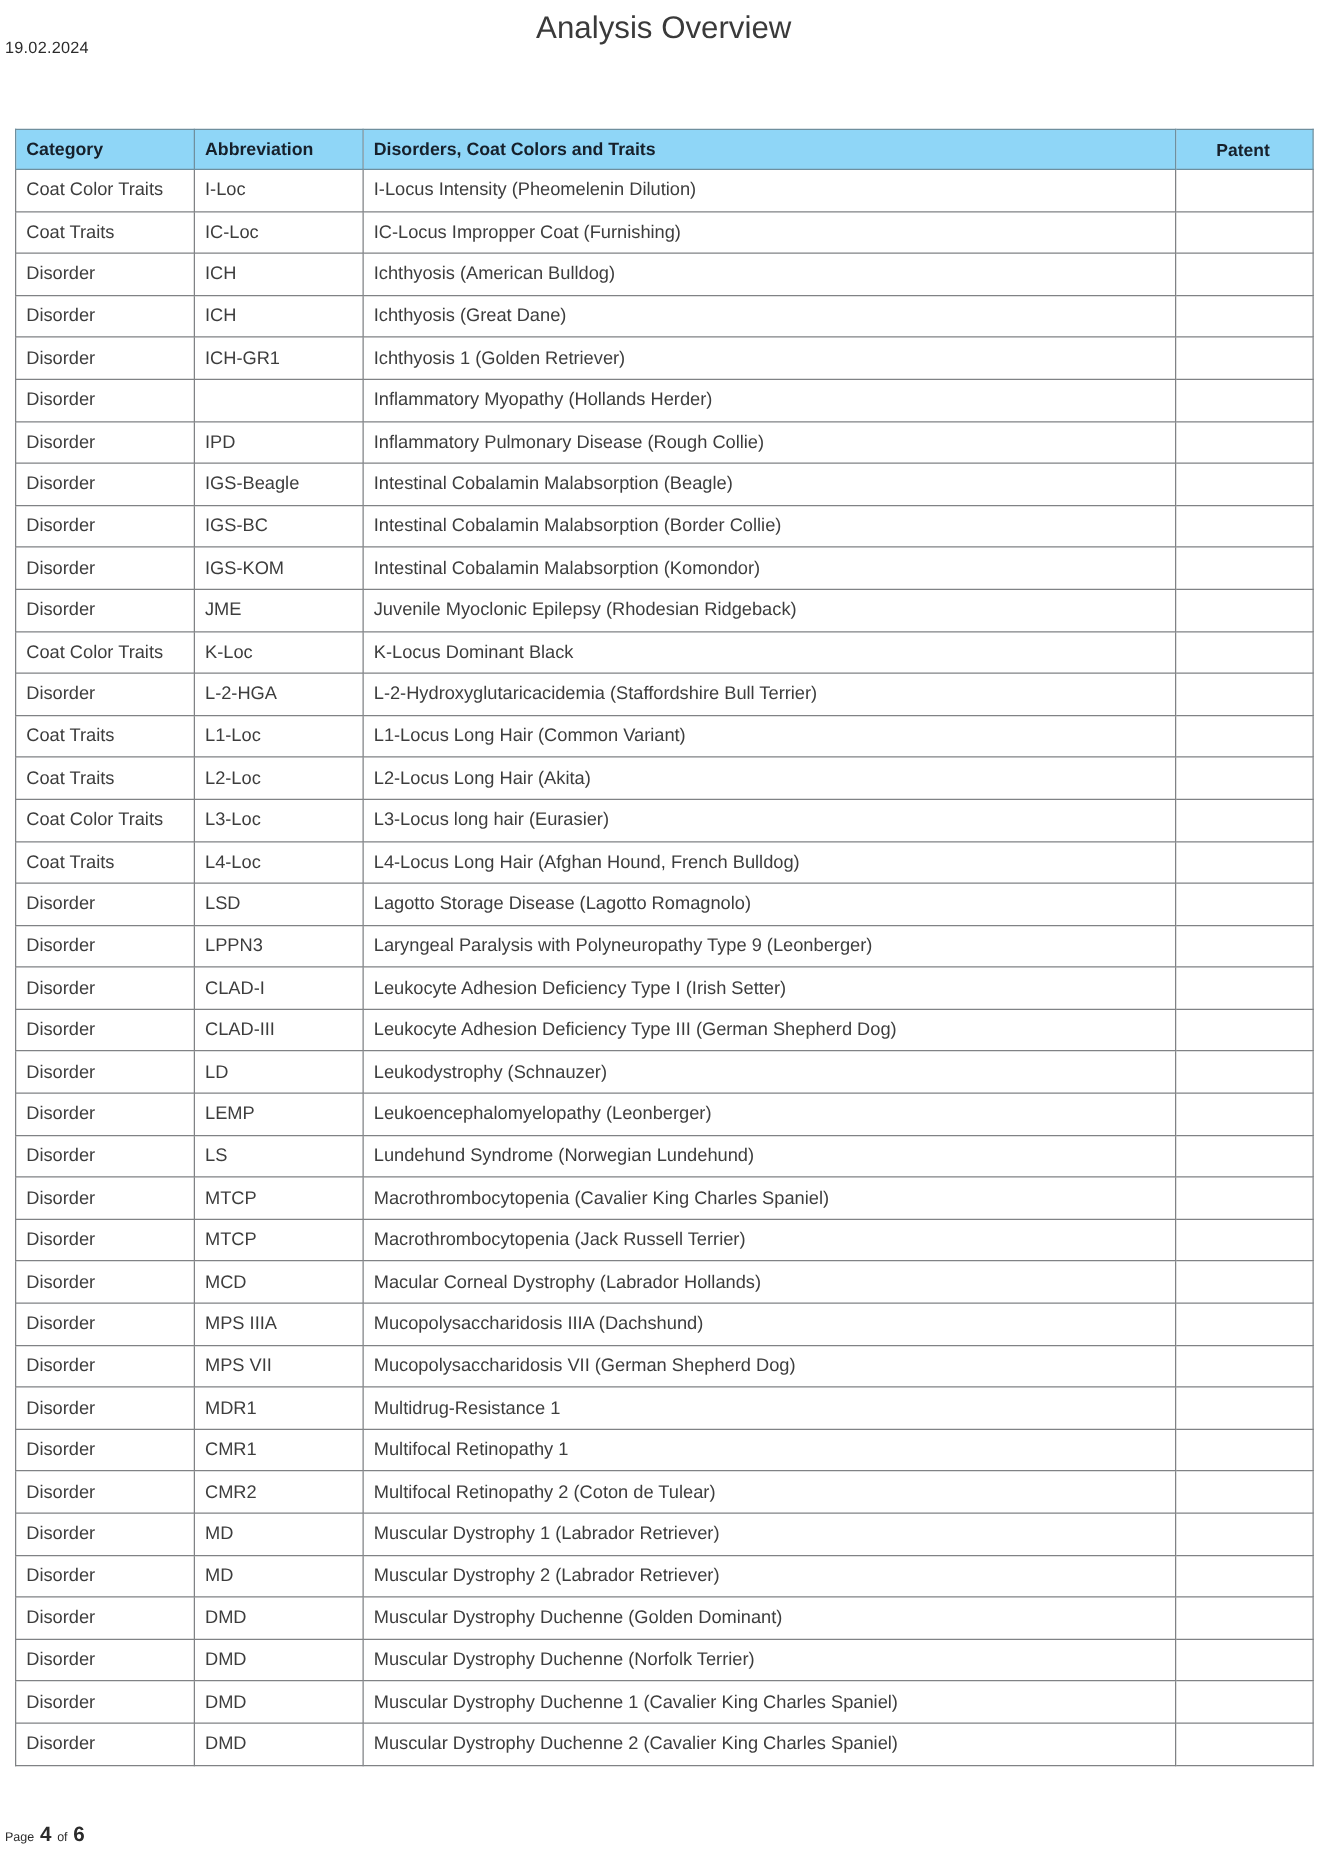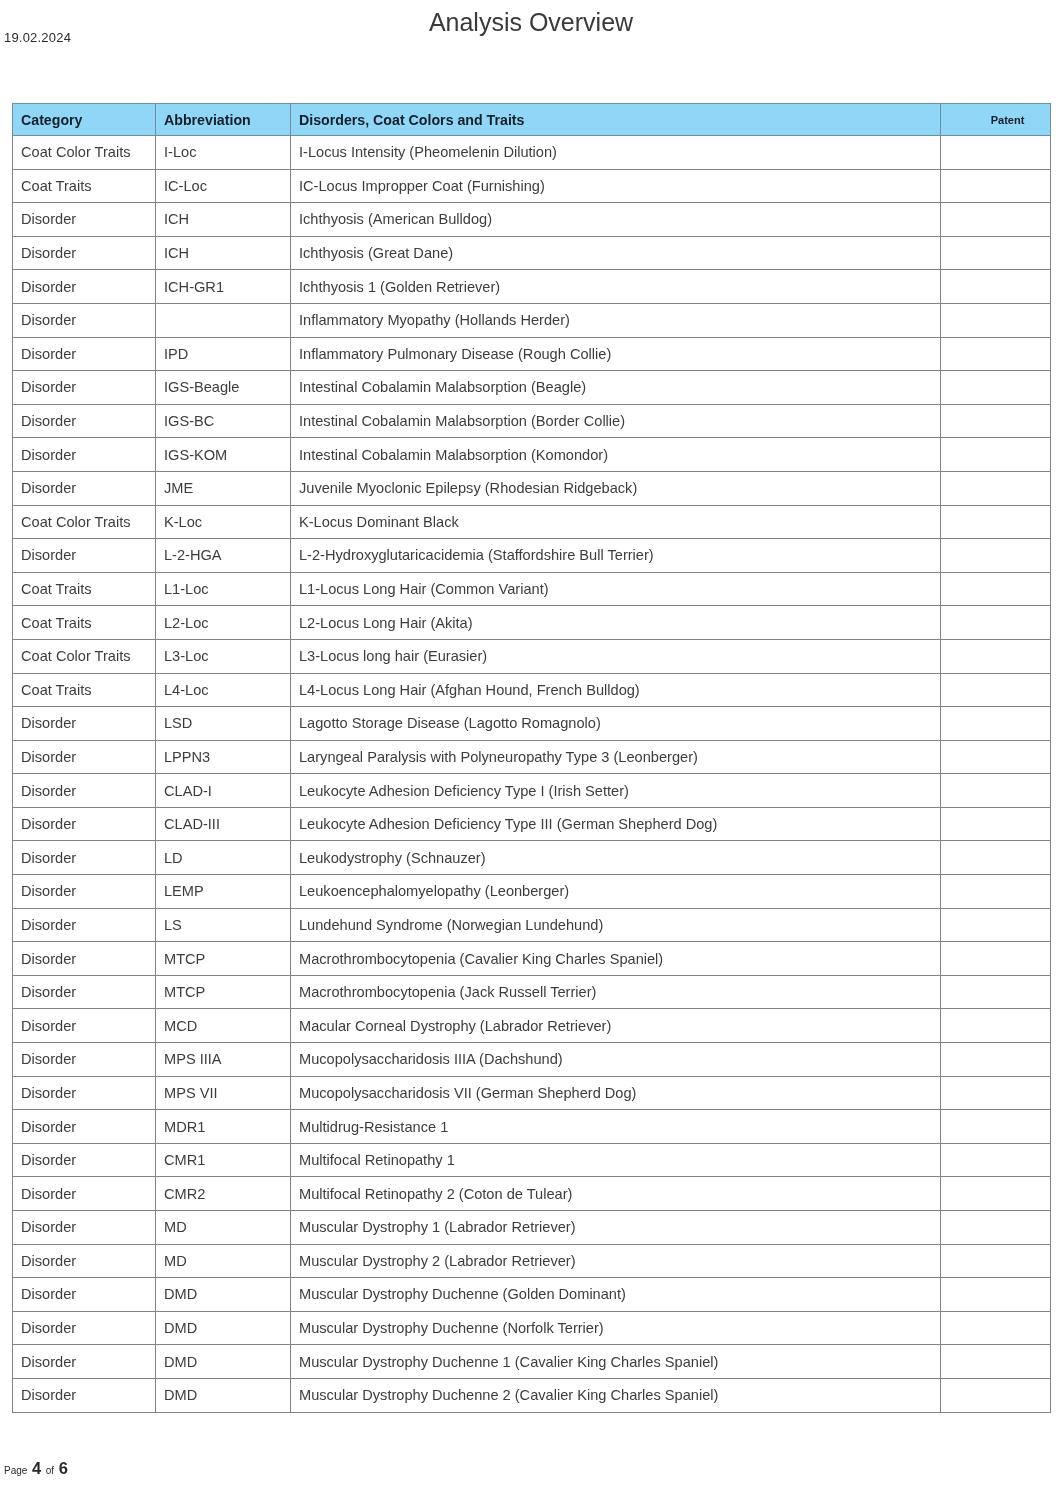--- a/index.html
+++ b/index.html
@@ -84,22 +84,22 @@
   table#analysis-table thead th {
     background: #8fd6f7;
     border-color: #6f8f9e;
     font-weight: bold;
     font-size: 14.2px;
     color: #16202b;
     height: 31px;
     margin-top: 20px;
   }
   table#analysis-table thead th.th-patent {
-    text-align: center;
-    font-size: 11px;
+    text-align: left;
+    font-size: 14px;
     padding-left: 32px;
   }
   table#analysis-table tbody td {
     color: #3d3d3d;
     font-size: 14.6px;
   }
   table#analysis-table tbody td.cell-patent { }
 
   
   #page-footer {
@@ -244,21 +244,21 @@
         </tr>
         <tr>
           <td class="cell-category">Disorder</td>
           <td class="cell-abbreviation">LSD</td>
           <td class="cell-disorder">Lagotto Storage Disease (Lagotto Romagnolo)</td>
           <td class="cell-patent"></td>
         </tr>
         <tr>
           <td class="cell-category">Disorder</td>
           <td class="cell-abbreviation">LPPN3</td>
-          <td class="cell-disorder">Laryngeal Paralysis with Polyneuropathy Type 3 (Leonberger)</td>
+          <td class="cell-disorder">Laryngeal Paralysis with Polyneuropathy Type 9 (Leonberger)</td>
           <td class="cell-patent"></td>
         </tr>
         <tr>
           <td class="cell-category">Disorder</td>
           <td class="cell-abbreviation">CLAD-I</td>
           <td class="cell-disorder">Leukocyte Adhesion Deficiency Type I (Irish Setter)</td>
           <td class="cell-patent"></td>
         </tr>
         <tr>
           <td class="cell-category">Disorder</td>
@@ -292,21 +292,21 @@
         </tr>
         <tr>
           <td class="cell-category">Disorder</td>
           <td class="cell-abbreviation">MTCP</td>
           <td class="cell-disorder">Macrothrombocytopenia (Jack Russell Terrier)</td>
           <td class="cell-patent"></td>
         </tr>
         <tr>
           <td class="cell-category">Disorder</td>
           <td class="cell-abbreviation">MCD</td>
-          <td class="cell-disorder">Macular Corneal Dystrophy (Labrador Retriever)</td>
+          <td class="cell-disorder">Macular Corneal Dystrophy (Labrador Hollands)</td>
           <td class="cell-patent"></td>
         </tr>
         <tr>
           <td class="cell-category">Disorder</td>
           <td class="cell-abbreviation">MPS IIIA</td>
           <td class="cell-disorder">Mucopolysaccharidosis IIIA (Dachshund)</td>
           <td class="cell-patent"></td>
         </tr>
         <tr>
           <td class="cell-category">Disorder</td>

